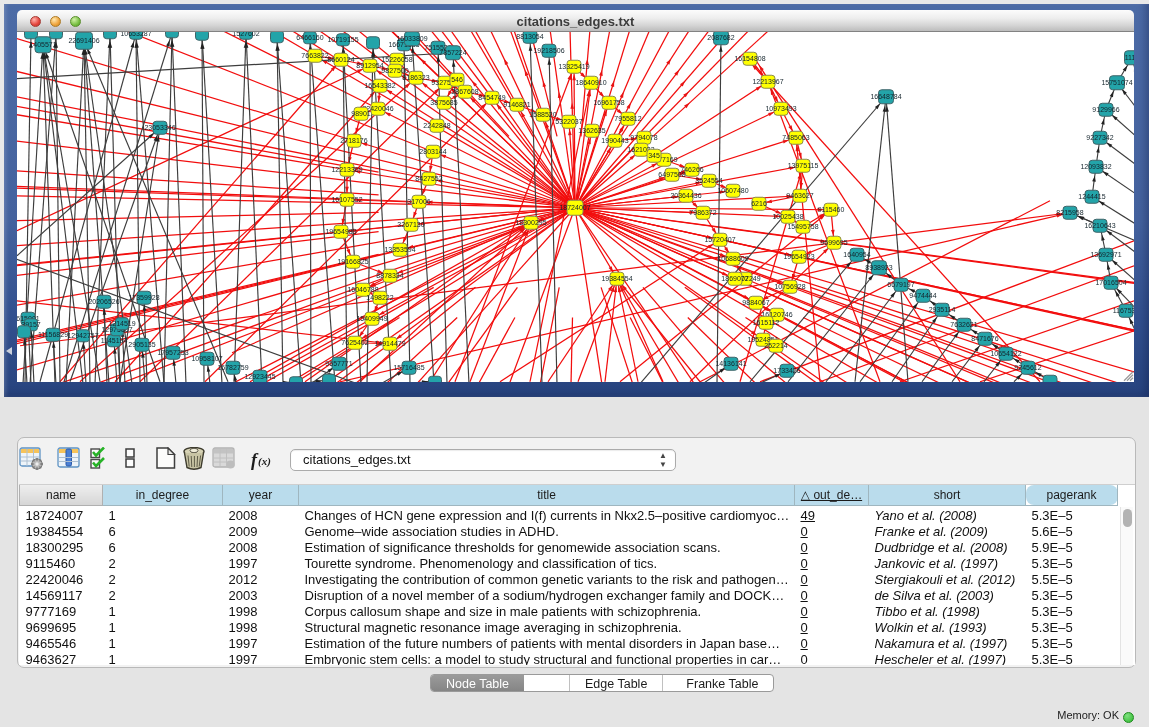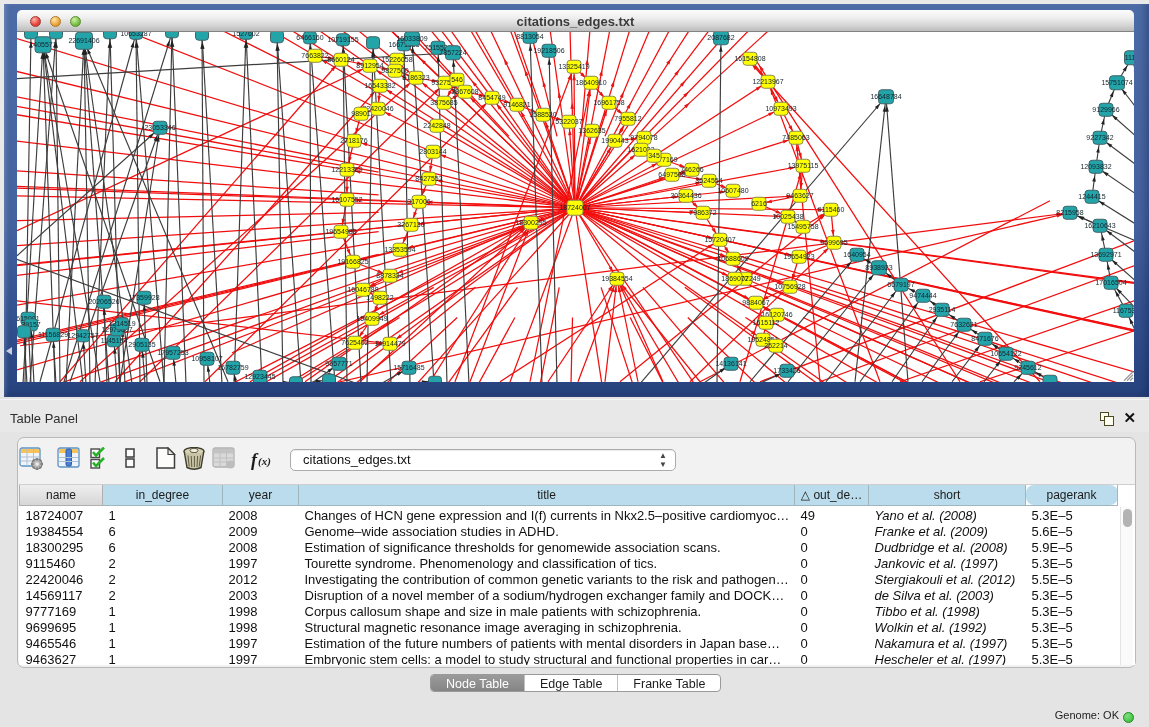--- a/index.html
+++ b/index.html
@@ -24,28 +24,28 @@
   border:1px solid #ababab; border-radius:5px; font-size:13px; color:#111; line-height:20px; padding-left:12px;
   box-shadow:inset 0 1px 1px rgba(0,0,0,0.08); }
 #combo .arr { position:absolute; right:8px; top:1px; font-size:8px; color:#444; line-height:9px; letter-spacing:0; }
 #tablewrap { position:absolute; left:1px; top:46px; width:1116px; height:181px; background:#fff; overflow:hidden; border-top:1px solid #cfcfcf;}
 table { border-collapse:collapse; table-layout:fixed; width:1076px; font-size:13px; }
 th { height:20px; font-weight:normal; font-size:12px; color:#1c1c1c; border:1px solid #9fb6bf; border-top:none; background:#badcec; padding:0; }
 th.c0 { background:linear-gradient(180deg,#eeeeee,#d6d6d6); border:1px solid #b0b0b0; border-top:none; }
 td { height:16px; padding:0 0 0 6px; color:#101010; white-space:nowrap; overflow:hidden; }
 tr.sp td { height:2px; }
 .c0 { width:83px; } .c1 { width:120px; } .c2 { width:76px; } .c3 { width:496px; }
-.c4 { width:74px; } .c5 { width:157px; } .c6 { width:92px;border-radius:8px; }
+.c4 { width:74px;text-decoration:underline; } .c5 { width:157px; } .c6 { width:92px;border-radius:8px; }
 td.c5 { padding-left:6px;font-style:italic; }
 #vscroll { position:absolute; right:2px; top:22px; width:13px; height:159px; background:#fafafa; border-left:1px solid #e3e3e3; }
 #vthumb { position:absolute; left:2px; top:2px; width:9px; height:18px; background:#b3b3b3; border-radius:5px; }
-#tabs { position:absolute; left:430px; top:277px; height:18px; display:flex; border:1px solid #9a9a9a; border-radius:4px; overflow:hidden; background:#fff; }
+#tabs { position:absolute; left:430px; top:277px; height:18px; display:flex; border:1px solid #9a9a9a; border-radius:4px; overflow:hidden; background:#fff;gap:8px; }
 #tabs div { font-size:12.5px; padding:1px 15px 0; color:#1c1c1c; line-height:16px; }
 #tabs .sel { background:linear-gradient(180deg,#9b9b9b,#858585); color:#fff; }
-#tabs .mid { border-left:1px solid #c0c0c0; border-right:1px solid #c0c0c0; }
+#tabs .mid { border-left:1px solid #c0c0c0; border-right:1px solid #c0c0c0;margin-left:37px; }
 #mem { position:absolute; right:30px; bottom:6px; font-size:11px; color:#222; }
 #memdot { position:absolute; right:15px; bottom:4px; width:11px; height:11px; border-radius:50%;
   background:radial-gradient(circle at 35% 30%,#7fe07f,#2eb82e); border:1px solid #1d8a1d; }
 #floaticon { position:absolute; right:40px; top:12px; width:9px; height:9px; border:1.5px solid #4a4a22; background:#fdfdf0; }
 #floaticon::after { content:""; position:absolute; left:2.5px; top:2.5px; width:8px; height:8px; border:1.5px solid #4a4a22; background:#fdfdf0; }
 #closeicon { position:absolute; right:13px; top:9px; font-size:15px; font-weight:bold; color:#111; }
 </style></head>
 <body>
 <div id="frame">
   <div style="position:absolute;left:2px;top:343px;width:0;height:0;border-top:4px solid transparent;border-bottom:4px solid transparent;border-right:6px solid #c9cfdb;"></div>
@@ -982,25 +982,20 @@
 <g stroke="#9a9a9a" stroke-width="1.2">
             <line x1="1124" y1="380" x2="1133" y2="371"></line>
             <line x1="1127" y1="380" x2="1133" y2="374"></line>
             <line x1="1130" y1="380" x2="1133" y2="377"></line>
           </g>
 </svg>
     </div>
   </div>
 </div>
 <div id="tp">
-  <div id="tphead">
-      <div class="t">Table Panel</div>
-    <div id="floaticon"></div>
-      <div id="closeicon">✕</div>
-  </div>
   <div id="panel">
     <div id="toolbar">
       <svg width="1117" height="30" style="position:absolute;left:0;top:1px">
 
         <g transform="translate(2,0)">
           <rect x="0" y="1" width="20" height="18" rx="2" fill="#eef4f9" stroke="#5f93c3" stroke-width="1.3"></rect>
           <rect x="1" y="2" width="18" height="4" fill="#f6c35a"></rect>
           <line x1="1" y1="10" x2="19" y2="10" stroke="#aebfd0"></line>
             <line x1="1" y1="14" x2="19" y2="14" stroke="#aebfd0"></line>
           <line x1="7" y1="2" x2="7" y2="19" stroke="#aebfd0"></line>
@@ -1141,21 +1136,21 @@
               <td class="c4">0</td>
               <td class="c5">Tibbo et al. (1998)</td>
               <td class="c6">5.3E–5</td>
             </tr>
 <tr>
 <td class="c0">9699695</td>
               <td class="c1">1</td>
               <td class="c2">1998</td>
 <td class="c3">Structural magnetic resonance image averaging in schizophrenia.</td>
               <td class="c4">0</td>
-              <td class="c5">Wolkin et al. (1992)</td>
+              <td class="c5">Wolkin et al. (1993)</td>
               <td class="c6">5.3E–5</td>
             </tr>
 <tr>
 <td class="c0">9465546</td>
               <td class="c1">1</td>
               <td class="c2">1997</td>
 <td class="c3">Estimation of the future numbers of patients with mental disorders in Japan base…</td>
               <td class="c4">0</td>
               <td class="c5">Nakamura et al. (1997)</td>
               <td class="c6">5.3E–5</td>
@@ -1175,14 +1170,14 @@
           <div id="vthumb"></div>
         </div>
     </div>
   </div>
   <div id="tabs">
     <div class="sel">Node Table</div>
       <div class="mid">Edge Table</div>
       <div>Franke Table</div>
   </div>
 
-  <div id="mem">Genome: OK</div>
+  <div id="mem">Memory: OK</div>
   <div id="memdot"></div>
 </div>
 </body></html>

